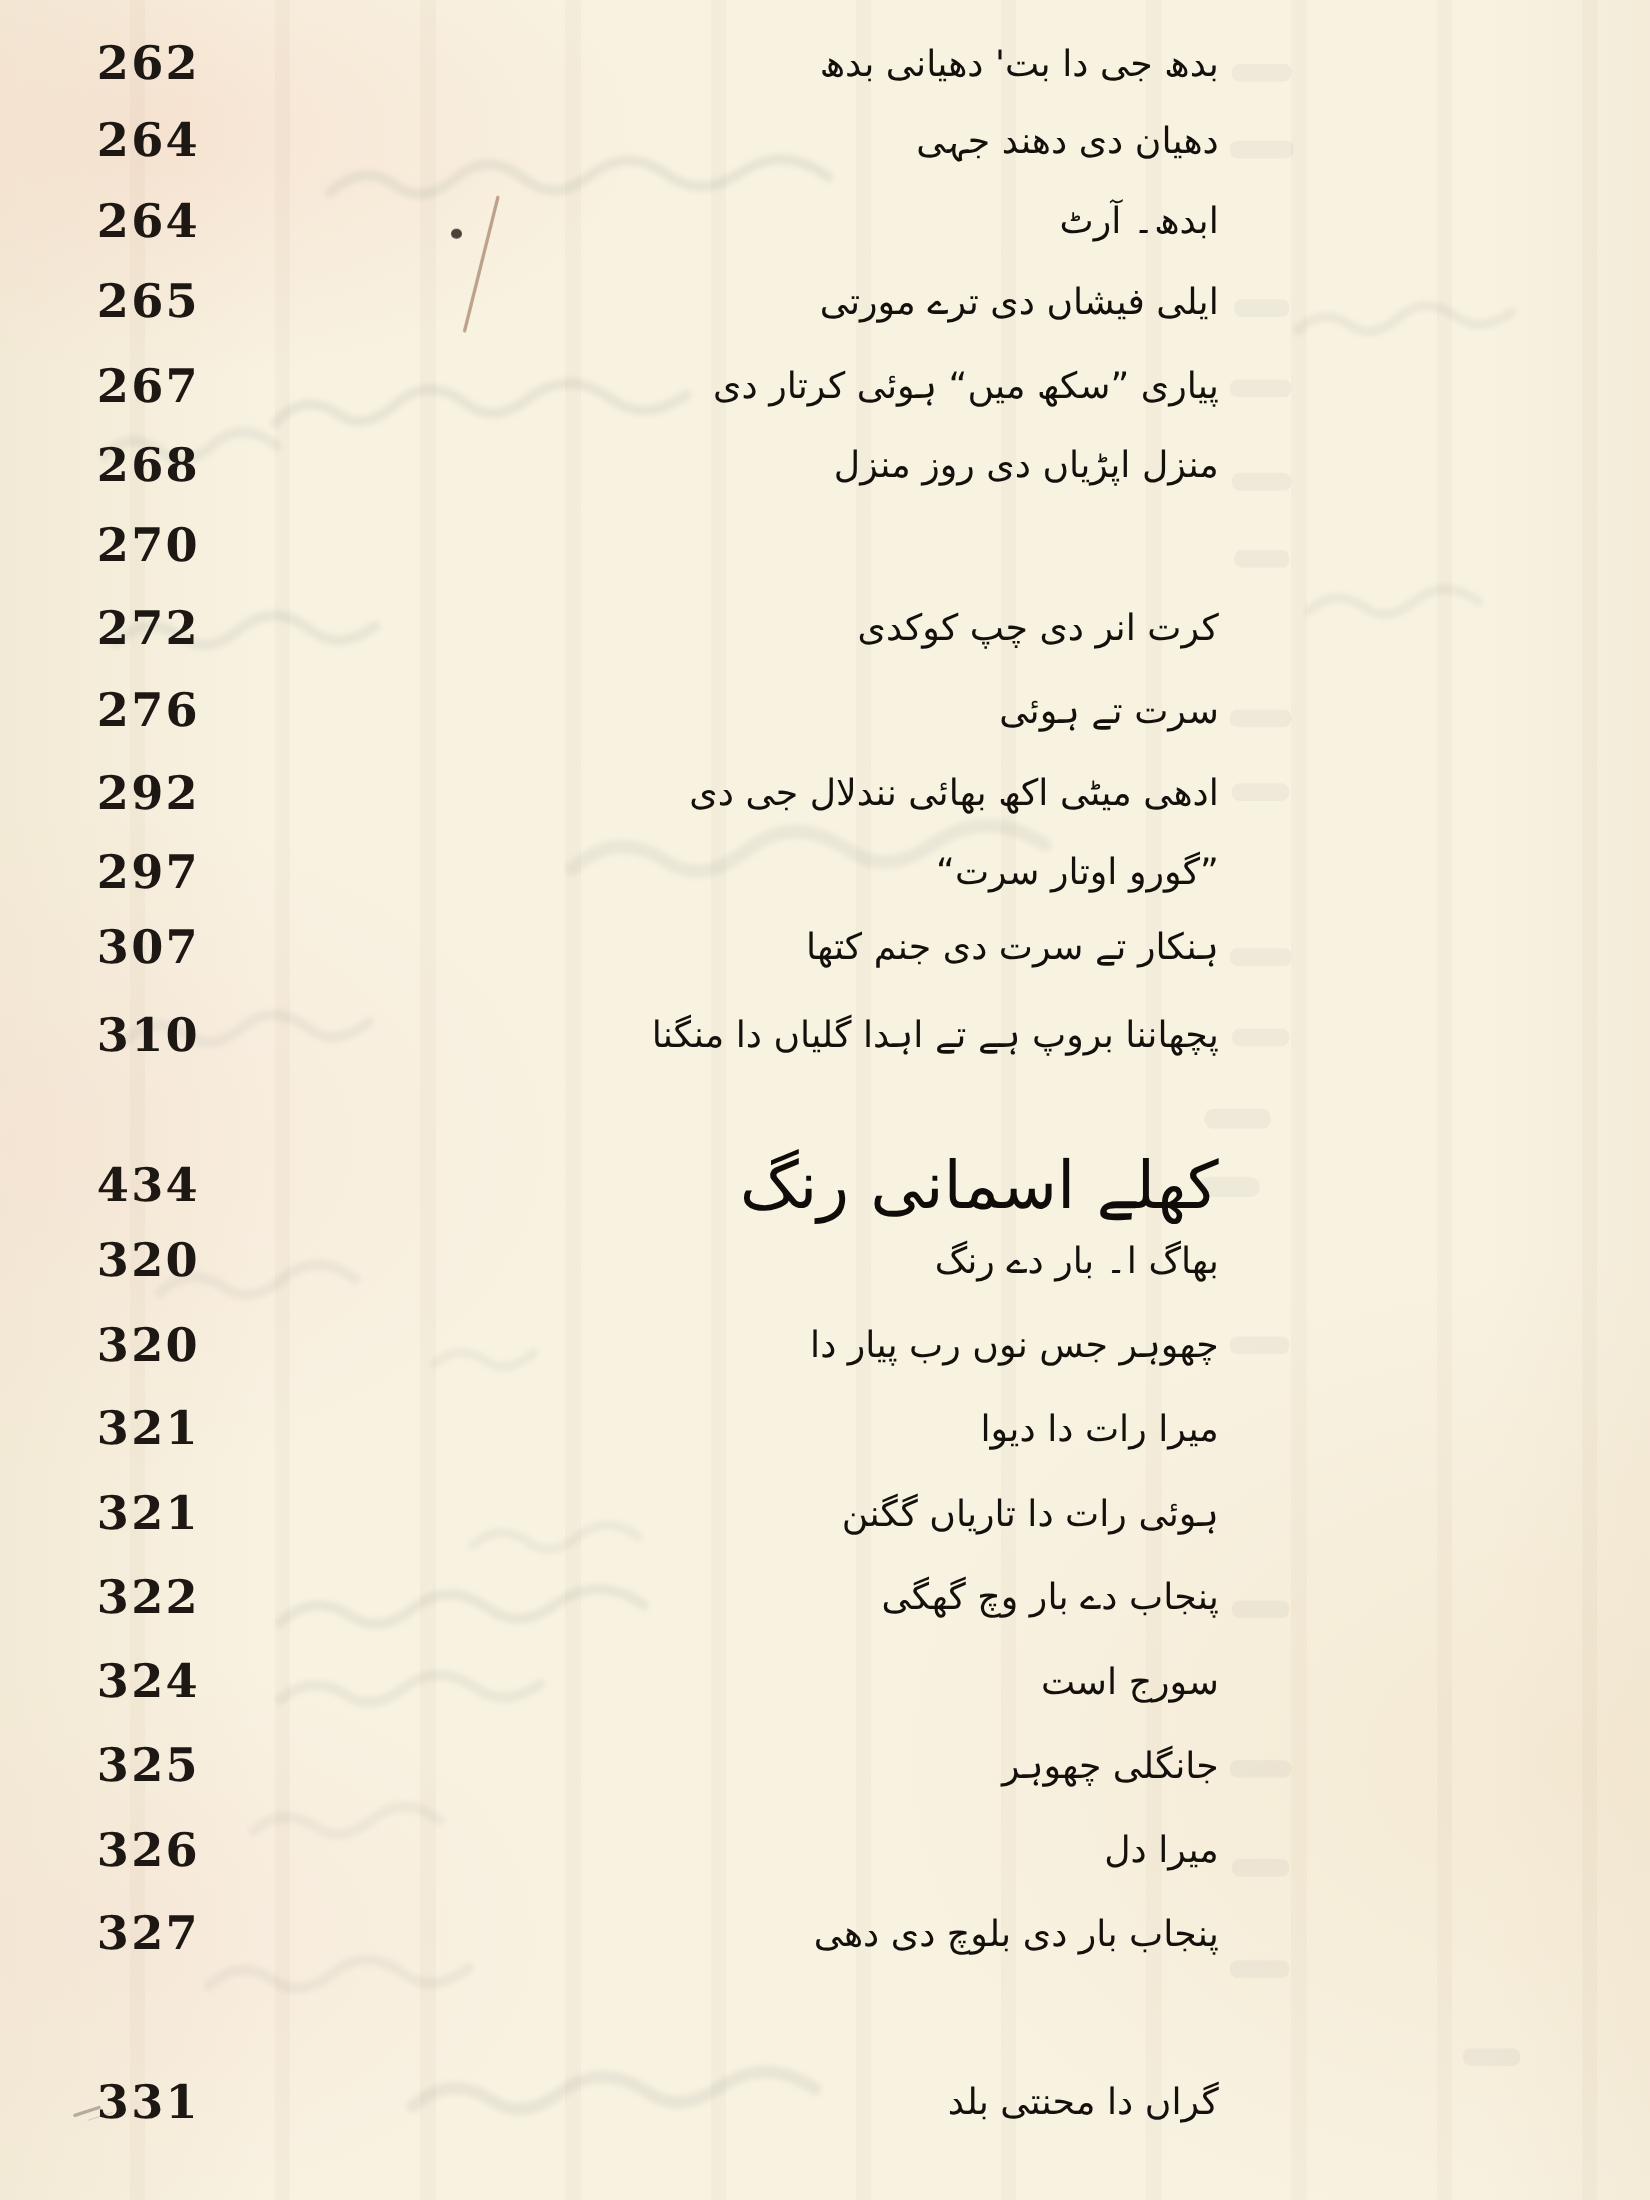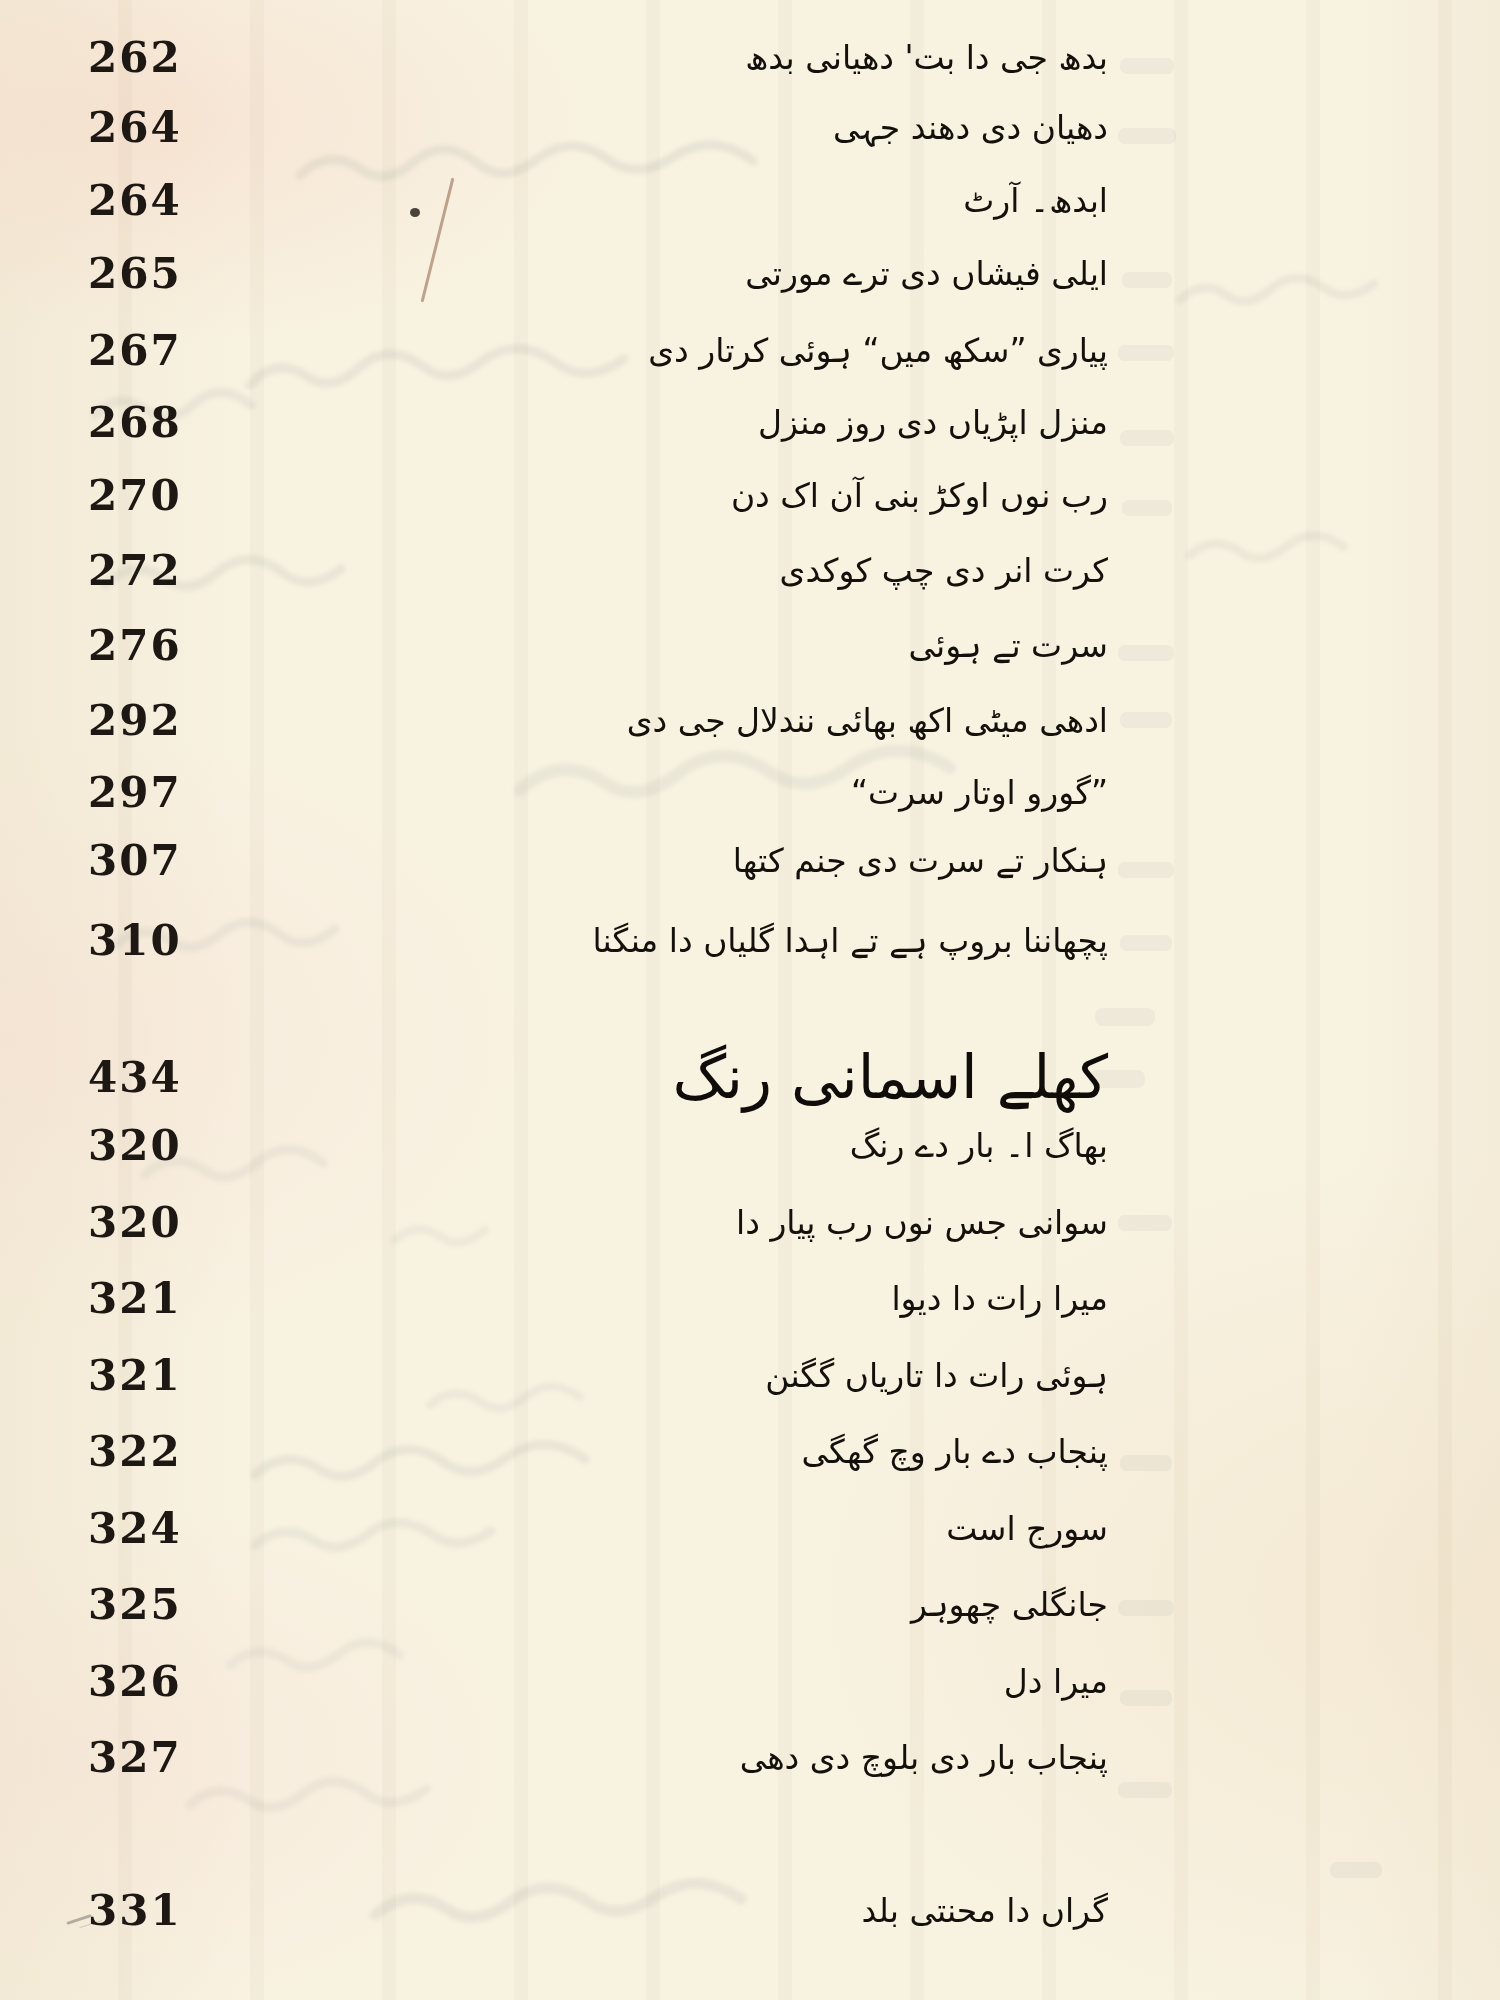--- a/index.html
+++ b/index.html
@@ -160,21 +160,20 @@
   <div class="row" style="top:318px">
       <span class="num">267</span>
       <span class="title">پیاری ”سکھ میں“ ہوئی کرتار دی</span>
     </div>
   <div class="row" style="top:390px">
       <span class="num">268</span>
       <span class="title">منزل اپڑیاں دی روز منزل</span>
     </div>
   <div class="row" style="top:463px">
       <span class="num">270</span>
-      <span class="title">رب نوں اوکڑ بنی آن اک دن</span>
     </div>
   <div class="row" style="top:538px">
       <span class="num">272</span>
       <span class="title">کرت انر دی چپ کوکدی</span>
     </div>
   <div class="row" style="top:613px">
       <span class="num">276</span>
       <span class="title">سرت تے ہوئی</span>
     </div>
   <div class="row" style="top:688px">
@@ -198,21 +197,21 @@
       <span class="num">434</span>
       <span class="title">کھلے اسمانی رنگ</span>
     </div>
 
   <div class="row" style="top:1113px">
       <span class="num">320</span>
       <span class="title">بھاگ ا۔ بار دے رنگ</span>
     </div>
   <div class="row" style="top:1190px">
       <span class="num">320</span>
-      <span class="title">سوانی جس نوں رب پیار دا</span>
+      <span class="title">چھوہر جس نوں رب پیار دا</span>
     </div>
   <div class="row" style="top:1266px">
       <span class="num">321</span>
       <span class="title">میرا رات دا دیوا</span>
     </div>
   <div class="row" style="top:1343px">
       <span class="num">321</span>
       <span class="title">ہوئی رات دا تاریاں گگنن</span>
     </div>
   <div class="row" style="top:1419px">

